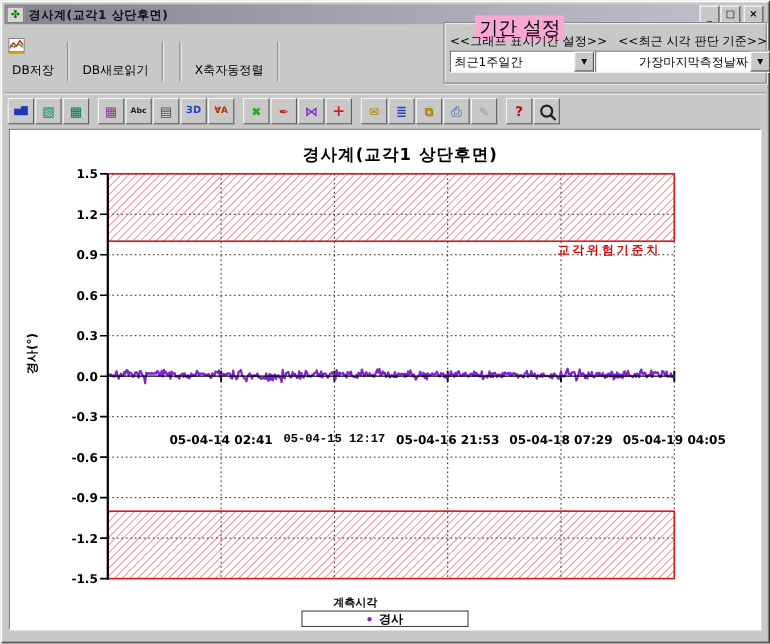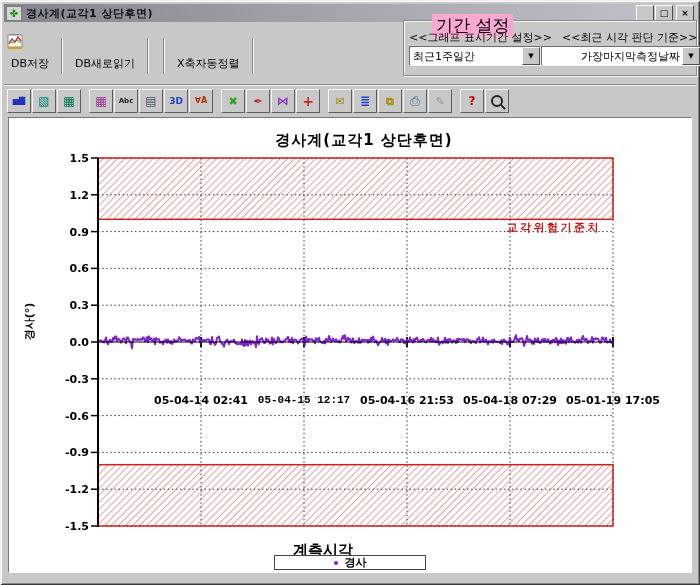--- a/index.html
+++ b/index.html
@@ -51,21 +51,21 @@
   .mag{width:8px;height:8px;border:2px solid #222;border-radius:50%;position:relative;}
   .mag::after{content:"";position:absolute;width:6px;height:2px;background:#222;transform:rotate(45deg);right:-5px;bottom:-3px;}
   
   .chart-panel{position:absolute;left:8px;top:117px;width:684px;height:456px;background:#ffffff;
     border:1px solid;border-color:#777 #fff #fff #777;box-sizing:border-box;}
   .chart-title{position:absolute;top:13px;left:50px;width:610px;text-align:center;
     font-size:15px;font-weight:bold;color:#000;letter-spacing:1px;}
   .ylabel{position:absolute;left:-18px;top:196px;width:76px;text-align:center;
     transform:rotate(-90deg);font-size:11px;font-weight:bold;color:#000;}
   .xtick{position:absolute;transform:translateX(-50%);top:230px;font-size:11px;font-weight:bold;color:#000;white-space:nowrap;margin-top:46px;}
-  .xlabel{position:absolute;left:314px;top:423px;transform:translateX(-50%);font-size:15px;font-weight:bold;color:#000;white-space:nowrap;font-family:Liberation Mono, monospace;}
+  .xlabel{position:absolute;left:314px;top:423px;transform:translateX(-50%);font-size:10px;font-weight:bold;color:#000;white-space:nowrap;font-family:Liberation Mono, monospace;}
   .legend-box{position:absolute;left:265px;top:437px;width:150px;height:13px;border:1px solid #444;background:#fff;
     display:flex;align-items:center;justify-content:center;gap:7px;font-size:11px;font-weight:bold;color:#000;}
   .legend-dot{width:4px;height:4px;border-radius:50%;}
   svg{position:absolute;left:0;top:0;}
 </style>
 </head>
 <body>
 
 <div class="window">
 
@@ -264,16 +264,16 @@
     <div class="ylabel">경사(°)</div>
     <div class="xlabel">계측시각</div>
     <div class="legend-box">
       <span class="legend-dot" id="legend-dot" style="background: rgb(125, 38, 205);"></span>
       <span>경사</span>
     </div>
   <div class="xtick" style="left: 192px;">05-04-14 02:41</div>
       <div class="xtick" style="left: 295px; font-family: Liberation Mono, monospace;">05-04-15 12:17</div>
       <div class="xtick" style="left: 398px;">05-04-16 21:53</div>
       <div class="xtick" style="left: 501px;">05-04-18 07:29</div>
-      <div class="xtick" style="left: 604px;">05-01-19 17:05</div>
+      <div class="xtick" style="left: 604px;">05-04-19 04:05</div>
     </div>
 
 </div>
 
 </body></html>

